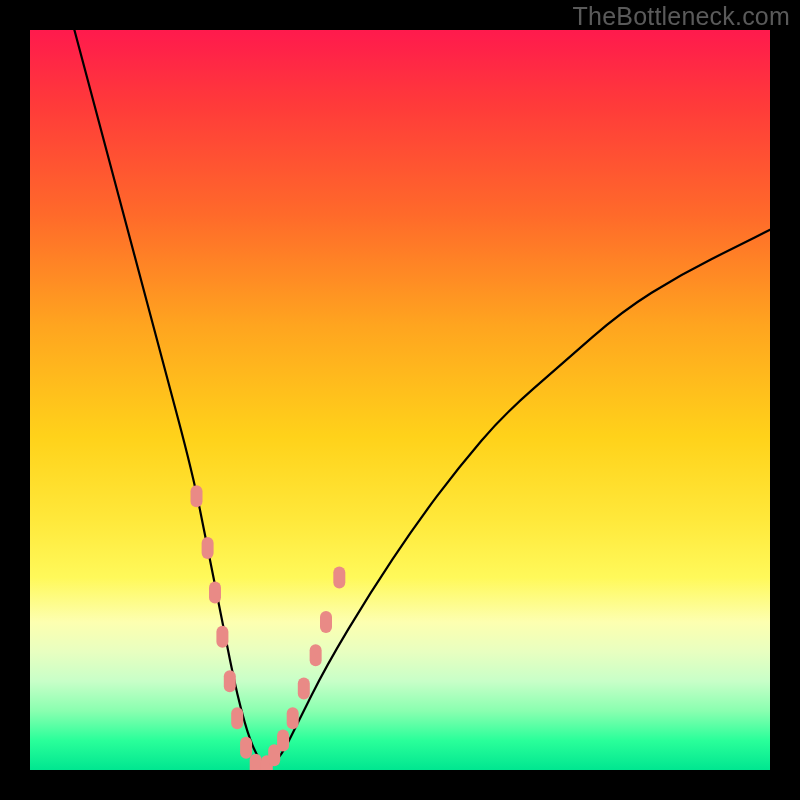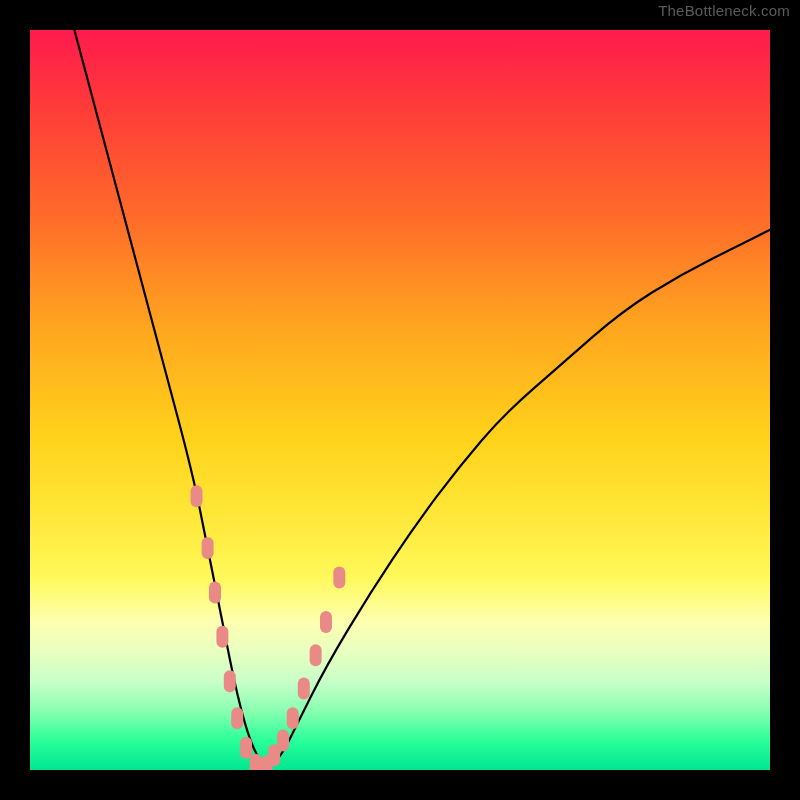--- a/index.html
+++ b/index.html
@@ -38,21 +38,21 @@
       #2aff9a 96%,
       #00e690 100%
     );
     overflow: hidden;
   }
   .watermark {
     position: absolute;
     top: 2px;
     right: 10px;
     color: #5a5a5a;
-    font-size: 15px;
+    font-size: 25px;
     font-weight: 500;
     letter-spacing: 0.2px;
     z-index: 10;
   }
   svg.curve {
     position: absolute;
     left: 0;
     top: 0;
     width: 740px;
     height: 740px;

